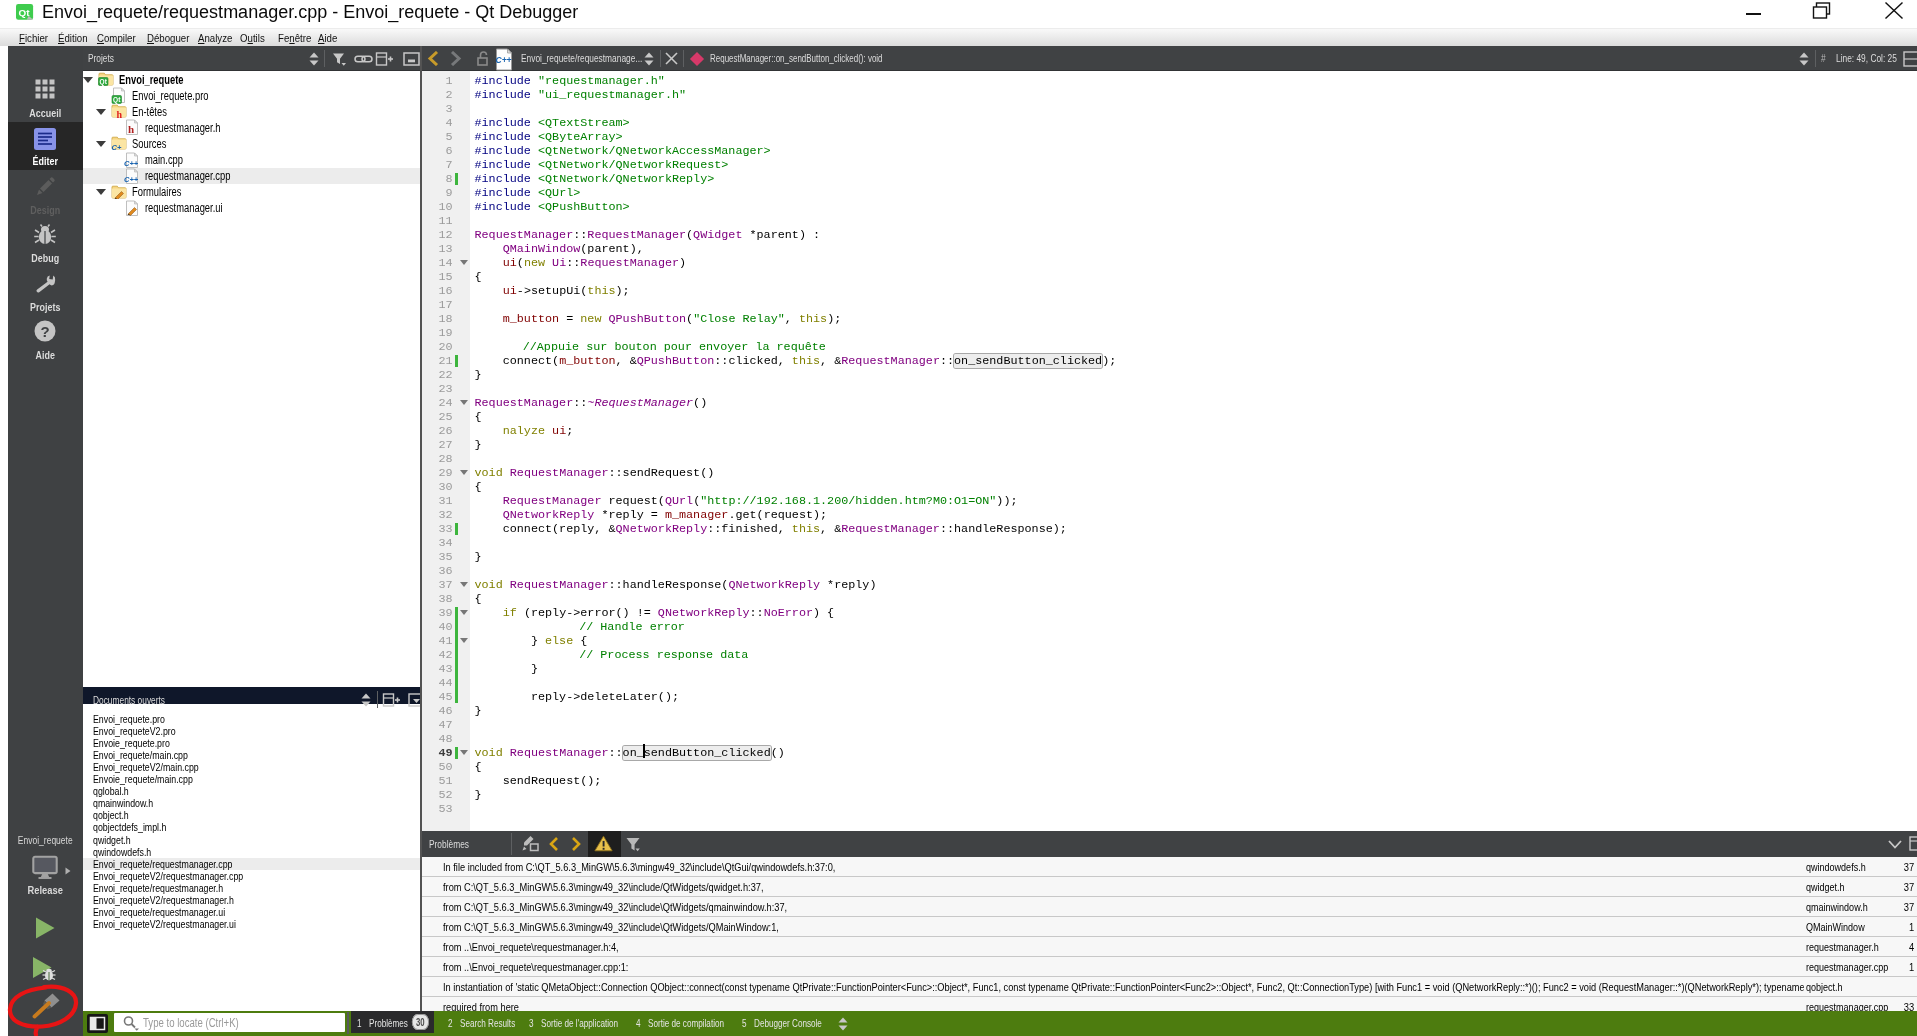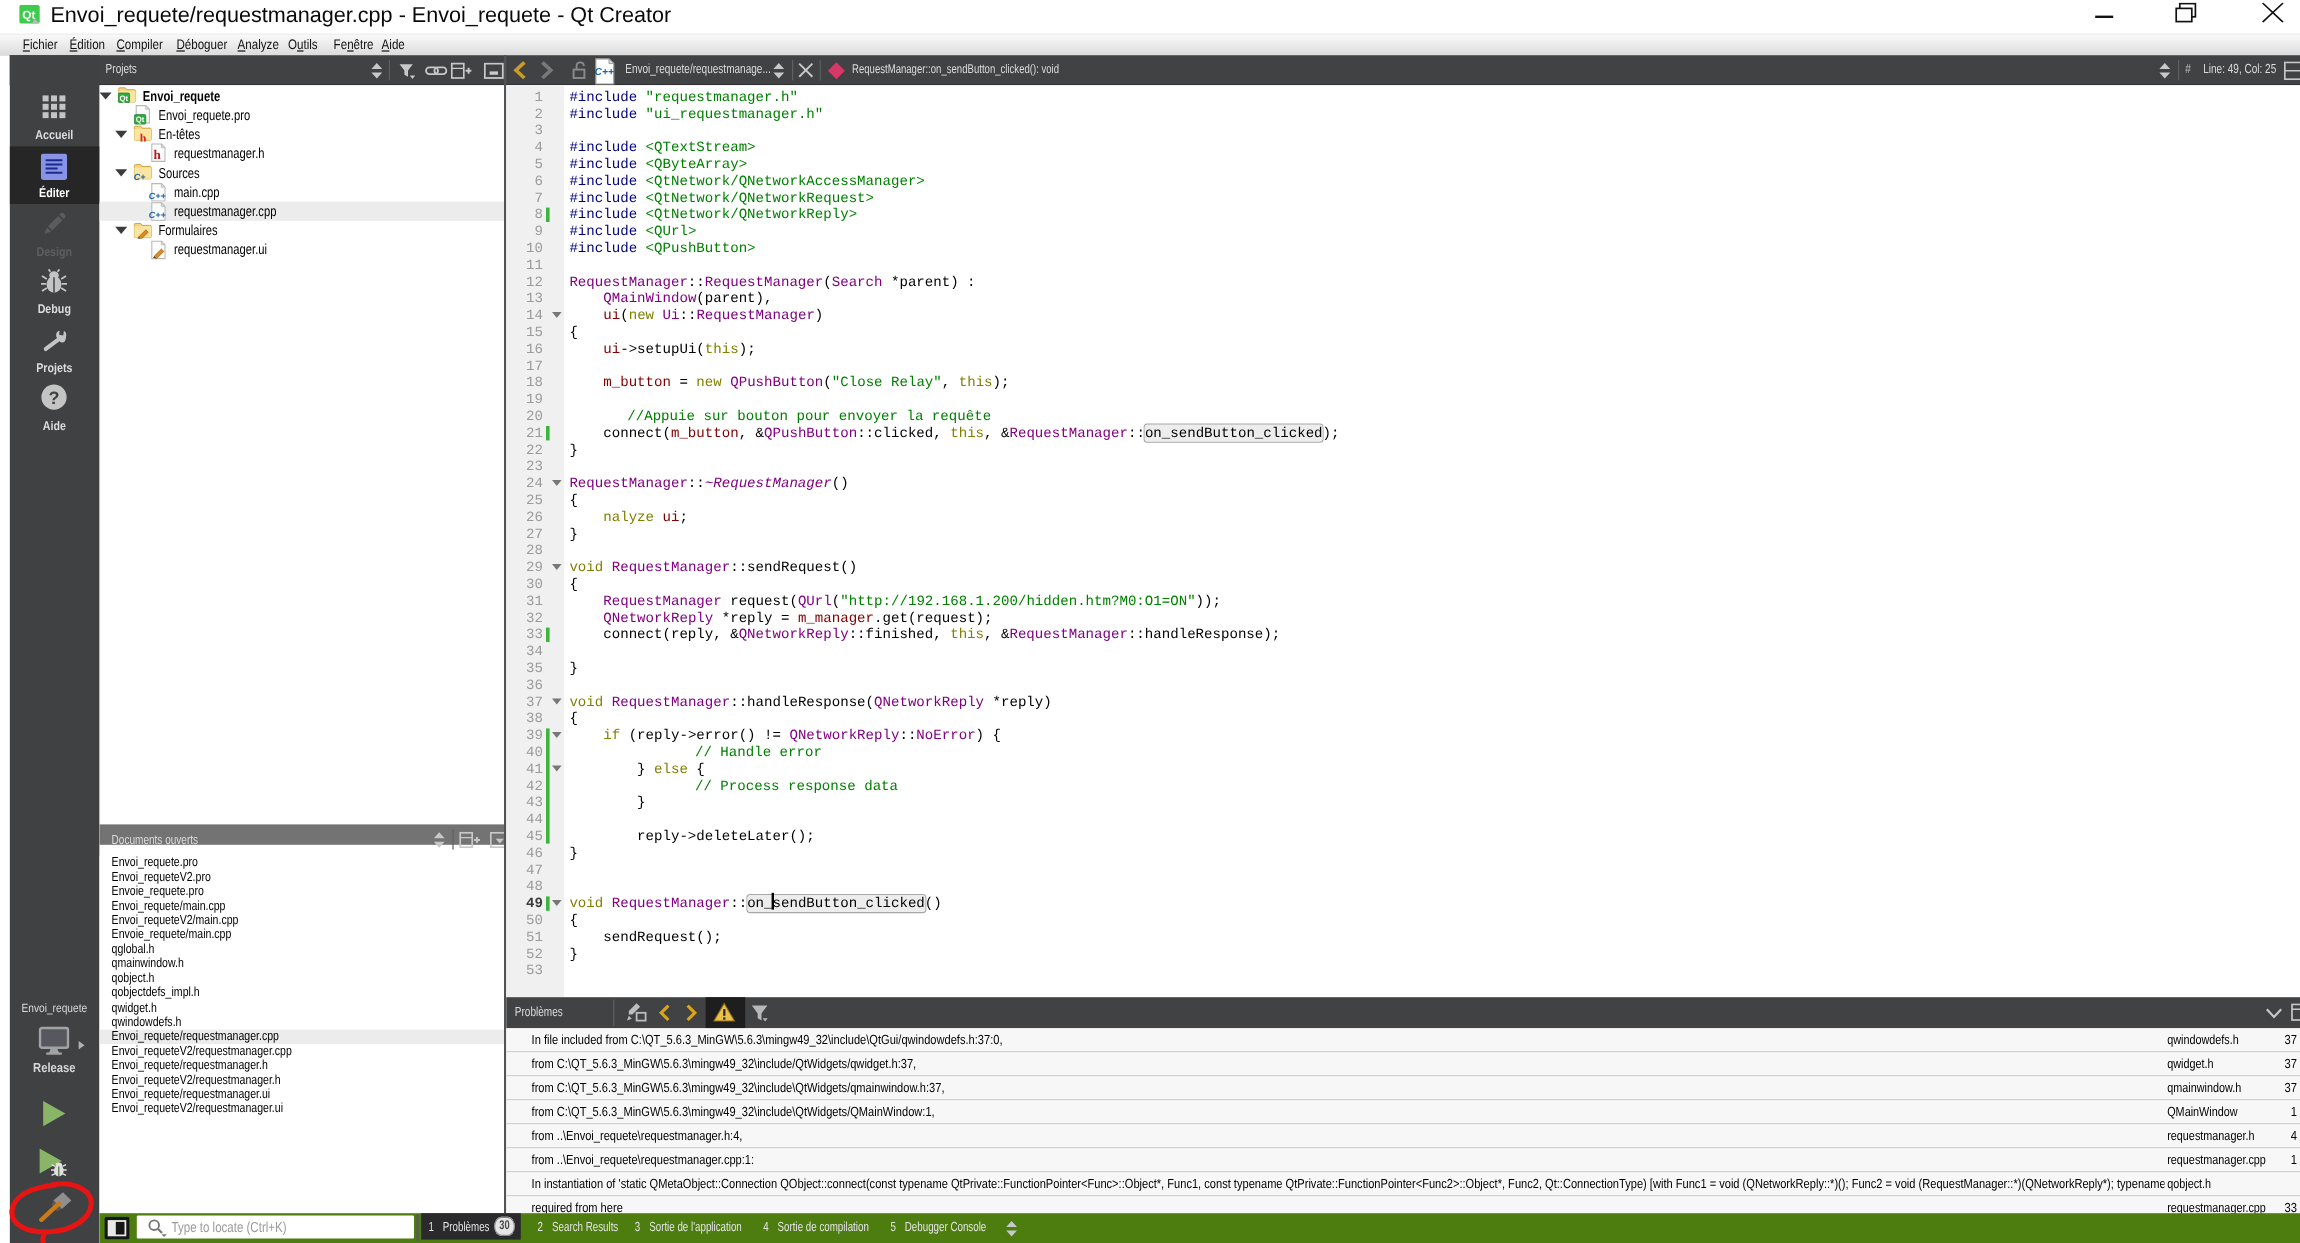--- a/index.html
+++ b/index.html
@@ -29,21 +29,21 @@
 .mode.dis .lbl { color:#5f5f5f; }
 .sbtxt { position:absolute; width:100%; text-align:center; color:#d8d8d8; transform:scaleX(0.85); }
 
 
 #leftpane { position:absolute; left:82.5px; top:71px; width:337.5px; height:965px; background:#fff; }
 .trow { position:absolute; left:0; width:337.5px; height:16.1px; }
 .trow.sel { background:#ececec; }
 .texp { position:absolute; width:0; height:0; border-left:5.5px solid transparent; border-right:5.5px solid transparent; border-top:6.5px solid #3c3c3c; }
 .ticon { position:absolute; top:0px; }
 .ttxt { position:absolute; top:1.5px; font-size:12px; color:#000; white-space:nowrap; transform:scaleX(0.78); transform-origin:0 50%; }
-#dochdr { position:absolute; left:82.5px; top:687px; width:337.5px; height:17px; background:#737373; }
+#dochdr { position:absolute; left:82.5px; top:687px; width:337.5px; height:17px; background:#0f172a; }
 .drow { position:absolute; left:0; width:337.5px; height:12.1px; }
 .drow .dtx { position:absolute; left:10.5px; top:0; font-size:11px; color:#000; white-space:nowrap; transform:scaleX(0.8); transform-origin:0 50%; }
 .drow.dsel { background:#ececec; }
 
 
 #vsplit { position:absolute; left:420px; top:46px; width:1.5px; height:965px; background:#535353; }
 
 
 #editor { position:absolute; left:421.5px; top:71px; width:1495.5px; height:760px; background:#fff; }
 #gutter { position:absolute; left:0; top:0; width:48.5px; height:760px; background:#f0f0f0; }
@@ -82,21 +82,21 @@
   font-size:10.5px; font-weight:bold; color:#4a4a4a; padding:0.5px 5px 1.5px; }
 </style></head>
 <body>
 
 <div id="titlebar">
   <div class="abs" style="left:16px;top:4px"><svg width="18" height="17" viewBox="0 0 20 19" preserveAspectRatio="none">
         <rect x="0" y="0" width="19" height="17.5" rx="2.5" fill="#3fcc4e"></rect>
         <path d="M14 13 L19 17.5 L12 17.5 Z" fill="#b9bdb9"></path>
         <text x="9" y="13.5" text-anchor="middle" font-family="Liberation Sans" font-size="11" font-weight="bold" fill="#fff">Qt</text>
       </svg></div>
-  <div id="title">Envoi_requete/requestmanager.cpp - Envoi_requete - Qt Creator</div>
+  <div id="title">Envoi_requete/requestmanager.cpp - Envoi_requete - Qt Debugger</div>
   <div class="abs" style="left:1746px;top:13px;width:15px;height:1.8px;background:#111"></div>
   <div class="abs" style="left:1812px;top:2px"><svg width="21" height="18" viewBox="0 0 21 18">
         <rect x="4.5" y="1" width="13" height="11" fill="none" stroke="#111" stroke-width="1.4"></rect>
         <rect x="1.5" y="5" width="13" height="11" fill="#fff" stroke="#111" stroke-width="1.4"></rect>
       </svg></div>
   <svg class="abs" style="left:1884px;top:2px" width="20" height="17" viewBox="0 0 20 17">
       <g stroke="#111" stroke-width="1.4">
         <line x1="1.5" y1="0.5" x2="18.5" y2="16.5"></line>
         <line x1="18.5" y1="0.5" x2="1.5" y2="16.5"></line>
       </g>
@@ -539,21 +539,21 @@
 <span class="p">#include</span> <span class="s">"ui_requestmanager.h"</span>
 
 <span class="p">#include</span> <span class="s">&lt;QTextStream&gt;</span>
 <span class="p">#include</span> <span class="s">&lt;QByteArray&gt;</span>
 <span class="p">#include</span> <span class="s">&lt;QtNetwork/QNetworkAccessManager&gt;</span>
 <span class="p">#include</span> <span class="s">&lt;QtNetwork/QNetworkRequest&gt;</span>
 <span class="p">#include</span> <span class="s">&lt;QtNetwork/QNetworkReply&gt;</span>
 <span class="p">#include</span> <span class="s">&lt;QUrl&gt;</span>
 <span class="p">#include</span> <span class="s">&lt;QPushButton&gt;</span>
 
-<span class="t">RequestManager</span>::<span class="t">RequestManager</span>(<span class="t">Search</span> *parent) :
+<span class="t">RequestManager</span>::<span class="t">RequestManager</span>(<span class="t">QWidget</span> *parent) :
     <span class="t">QMainWindow</span>(parent),
     <span class="f">ui</span>(<span class="k">new</span> <span class="t">Ui</span>::<span class="t">RequestManager</span>)
 {
     <span class="f">ui</span>-&gt;setupUi(<span class="k">this</span>);
 
     <span class="f">m_button</span> = <span class="k">new</span> <span class="t">QPushButton</span>(<span class="s">"Close Relay"</span>, <span class="k">this</span>);
 
     <span class="c">//Appuie sur bouton pour envoyer la requête</span>
     connect(<span class="f">m_button</span>, &amp;<span class="t">QPushButton</span>::clicked, <span class="k">this</span>, &amp;<span class="t">RequestManager</span>::<span class="hl">on_sendButton_clicked</span>);
 }

